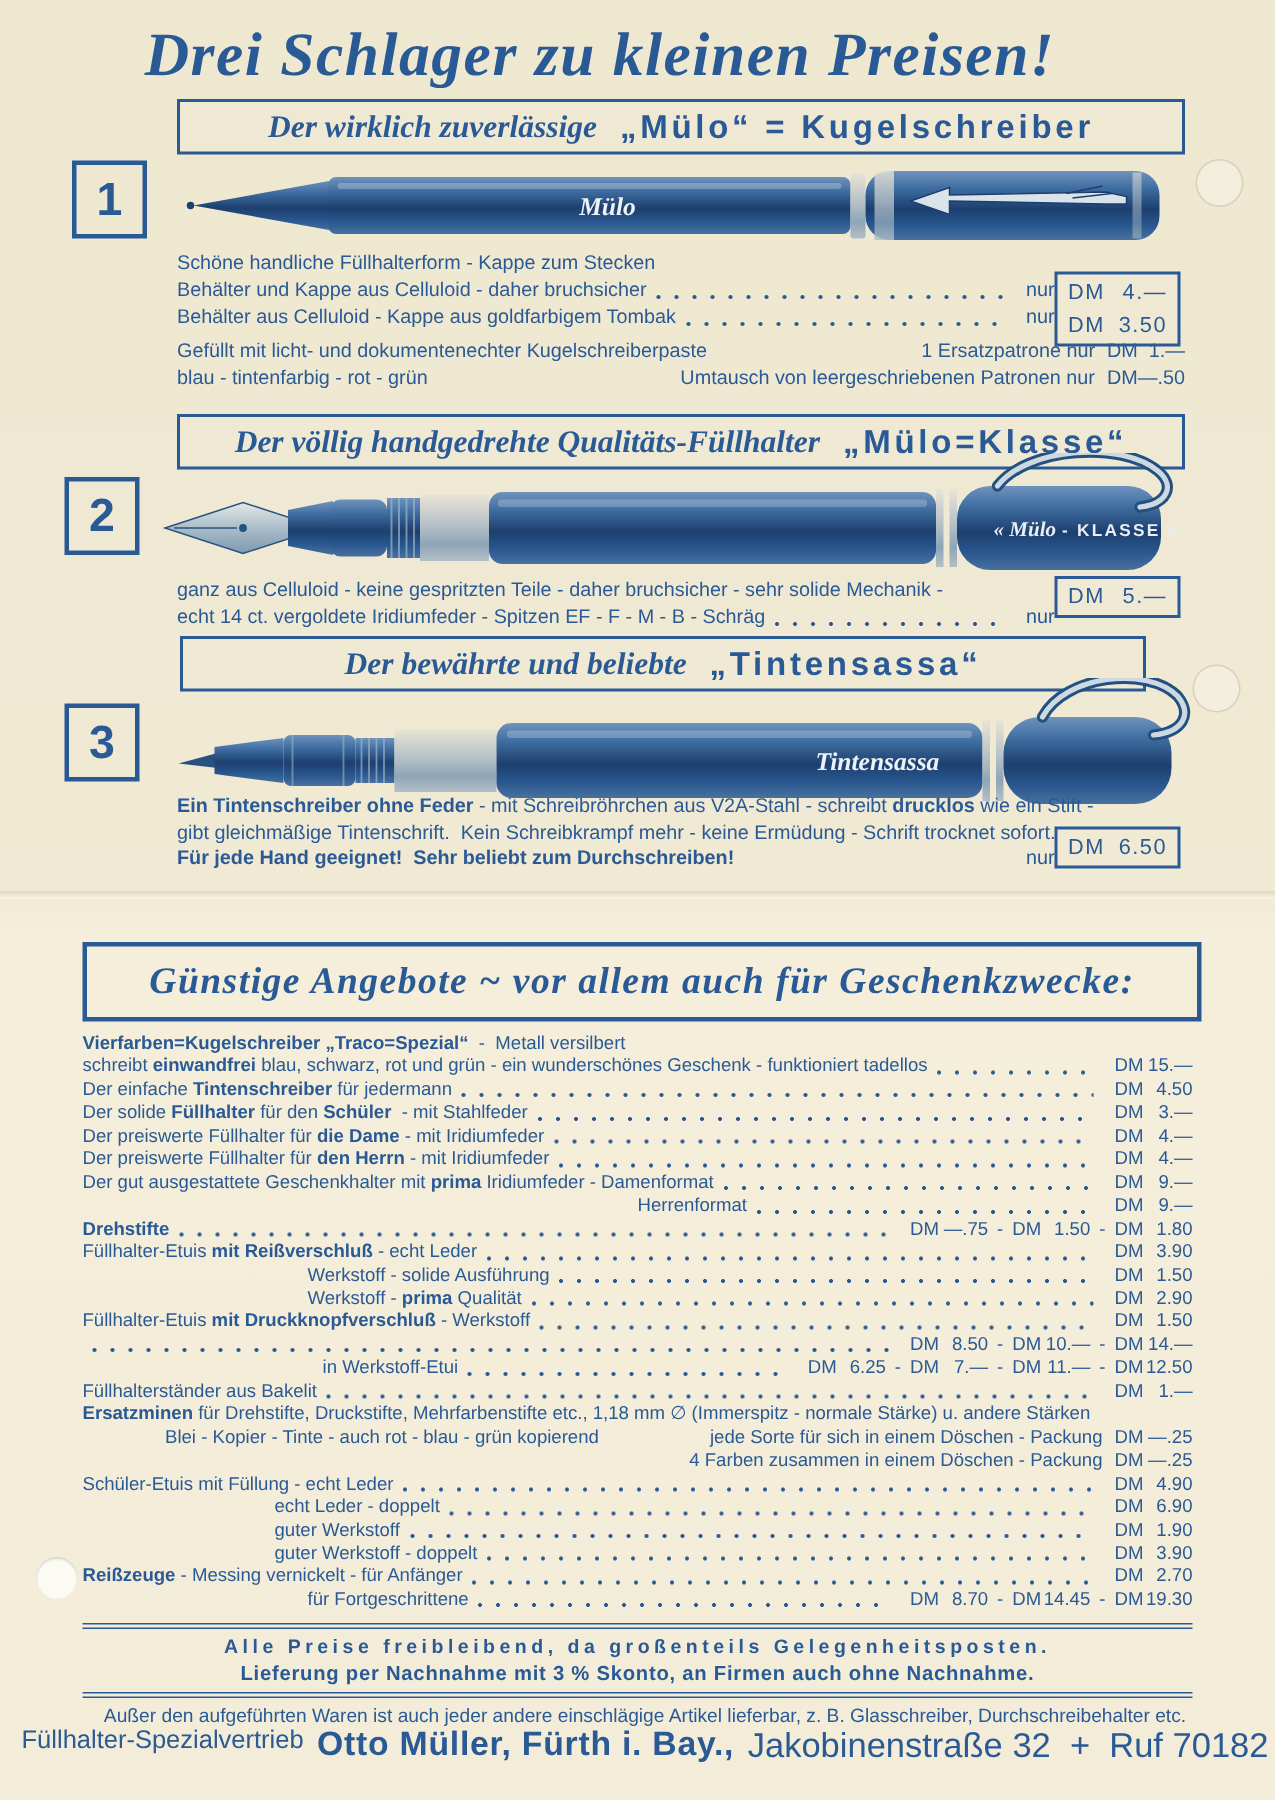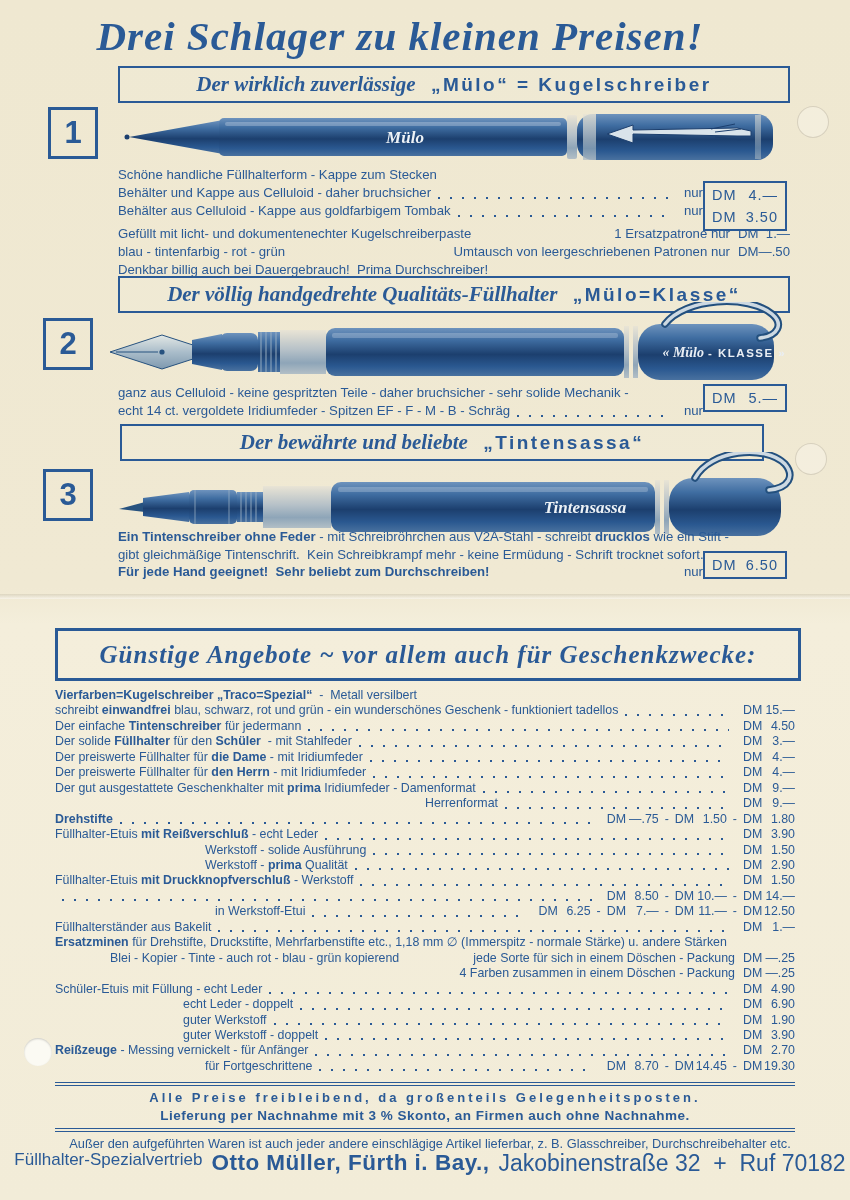--- a/index.html
+++ b/index.html
@@ -5,21 +5,21 @@
   html,body{margin:0;padding:0;background:#888;}
   .page{position:relative;width:850px;height:1200px;margin:0 auto;overflow:hidden;
         background:linear-gradient(180deg,#efe8d1 0%,#f0e9d3 49%,#f4eedb 52%,#f2ecd8 100%);
         font-family:"Liberation Sans",sans-serif;color:#2a5a96;}
   .abs{position:absolute;}
   .title{left:0;right:50px;top:12px;text-align:center;
          font-family:"Liberation Serif",serif;font-style:italic;font-weight:bold;
          font-size:41px;letter-spacing:1px;}
   .sechead{border:2px solid #2a5a96;display:flex;justify-content:center;align-items:center;gap:10px;background:rgba(255,255,255,.06);}
   .sechead .script{font-family:"Liberation Serif",serif;font-style:italic;font-weight:bold;font-size:21px;white-space:pre;}
-  .sechead .brand{font-weight:bold;font-size:19px;letter-spacing:2.5px;white-space:pre;}
+  .sechead .brand{font-weight:bold;font-size:22px;letter-spacing:2.5px;white-space:pre;}
   .numbox{width:44px;height:46px;border:3px solid #2a5a96;display:flex;align-items:center;justify-content:center;
           font-size:31px;font-weight:bold;}
   .rows{font-size:13.2px;}
   .s1rows .prow,.s2rows .prow{line-height:18px;}
   .s3rows .prow{line-height:17.5px;}
   .prow{display:flex;align-items:baseline;}
   .lbl{white-space:pre-wrap;}
   .b{font-weight:bold;}
   .leader{flex:1;margin:0 6px;height:10px;align-self:flex-end;}
   .leader.dots{background-image:radial-gradient(circle at 2px 6px,#2a5a96 1.15px,transparent 1.5px);
@@ -110,21 +110,20 @@
         <span class="rtext">1 Ersatzpatrone nur</span>
         <span class="prices"><span class="tok"><span>DM</span><span>1.—</span></span></span>
       </div>
       <div class="prow">
         <span class="lbl"><span>blau - tintenfarbig - rot - grün</span></span>
         <span class="leader"></span>
         <span class="rtext">Umtausch von leergeschriebenen Patronen nur</span>
         <span class="prices"><span class="tok"><span>DM</span><span>—.50</span></span></span>
       </div>
       <div class="prow">
-        <span class="lbl"><span>Denkbar billig auch bei Dauergebrauch!  Prima Durchschreiber!</span></span>
         <span class="leader"></span>
       </div>
     </div>
   <div class="abs pricebox" style="left:703px;top:181px">
       <div class="pbrow">
         <span>DM</span>
         <span>4.—</span>
       </div>
       <div class="pbrow">
         <span>DM</span>

